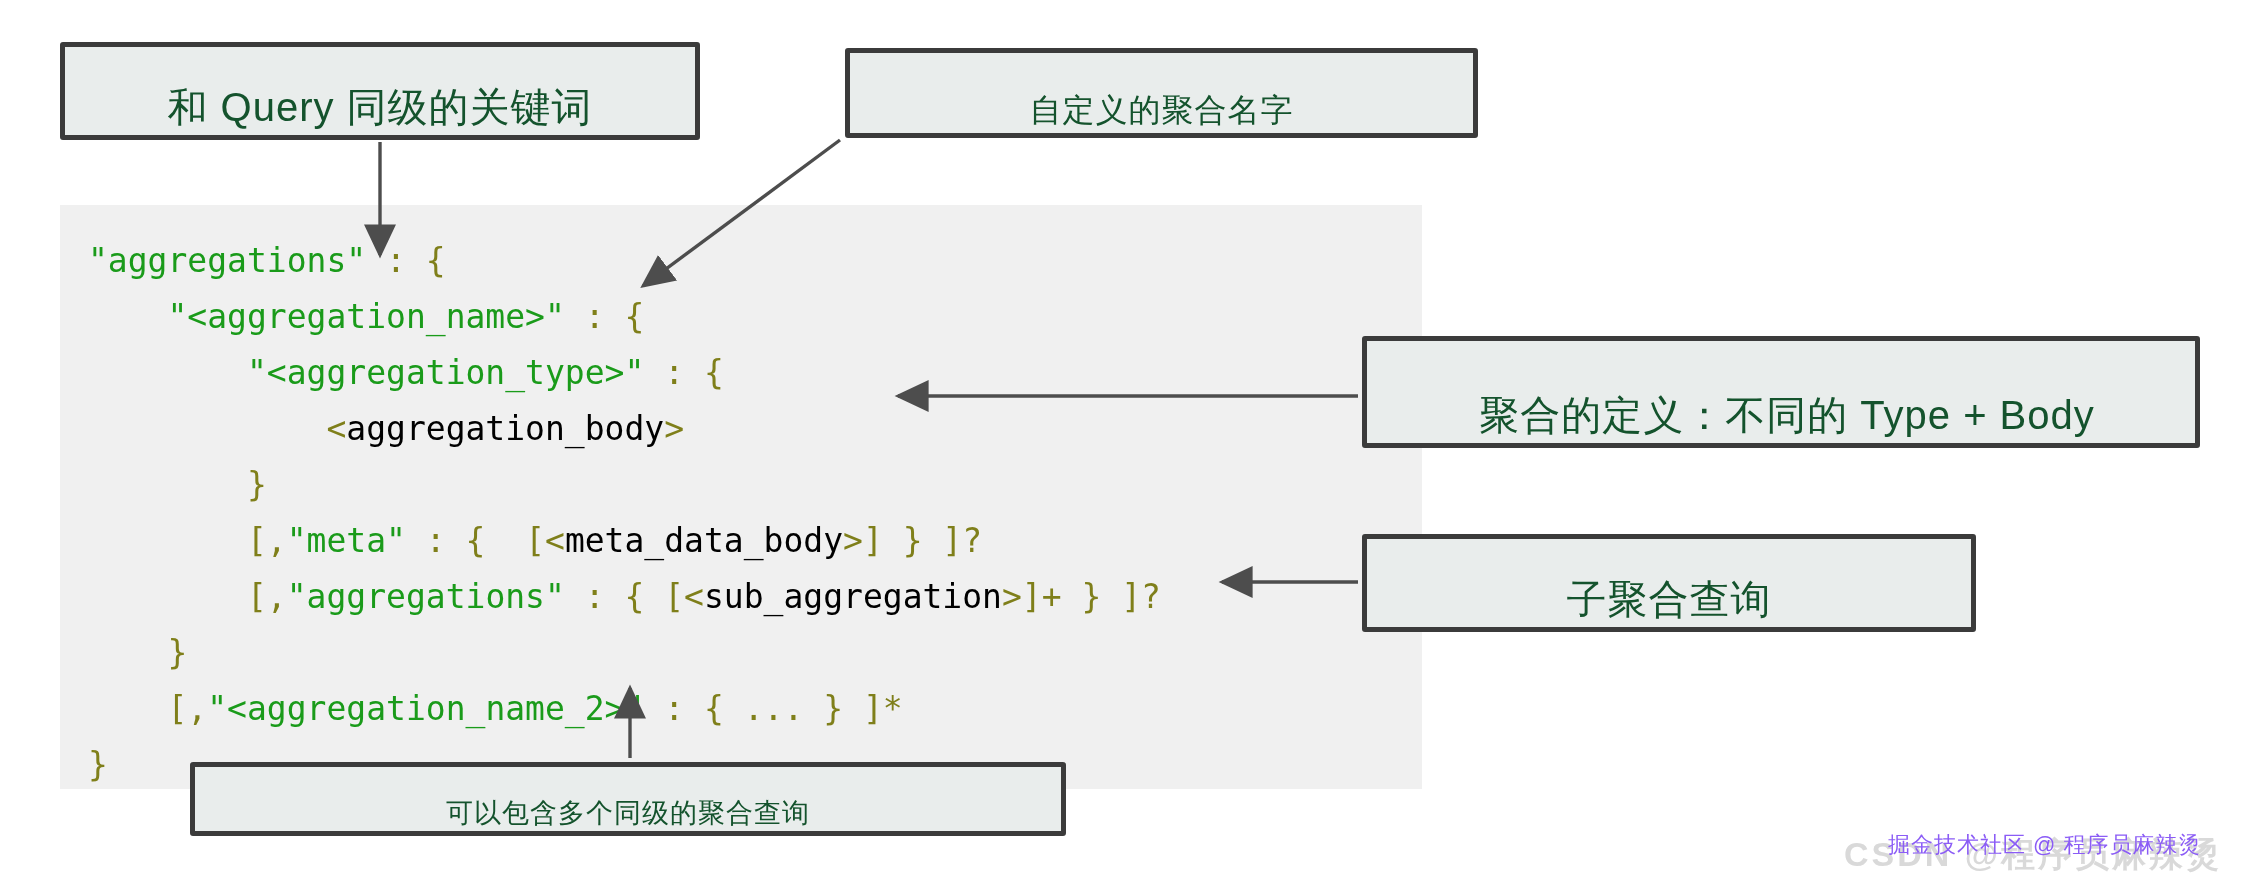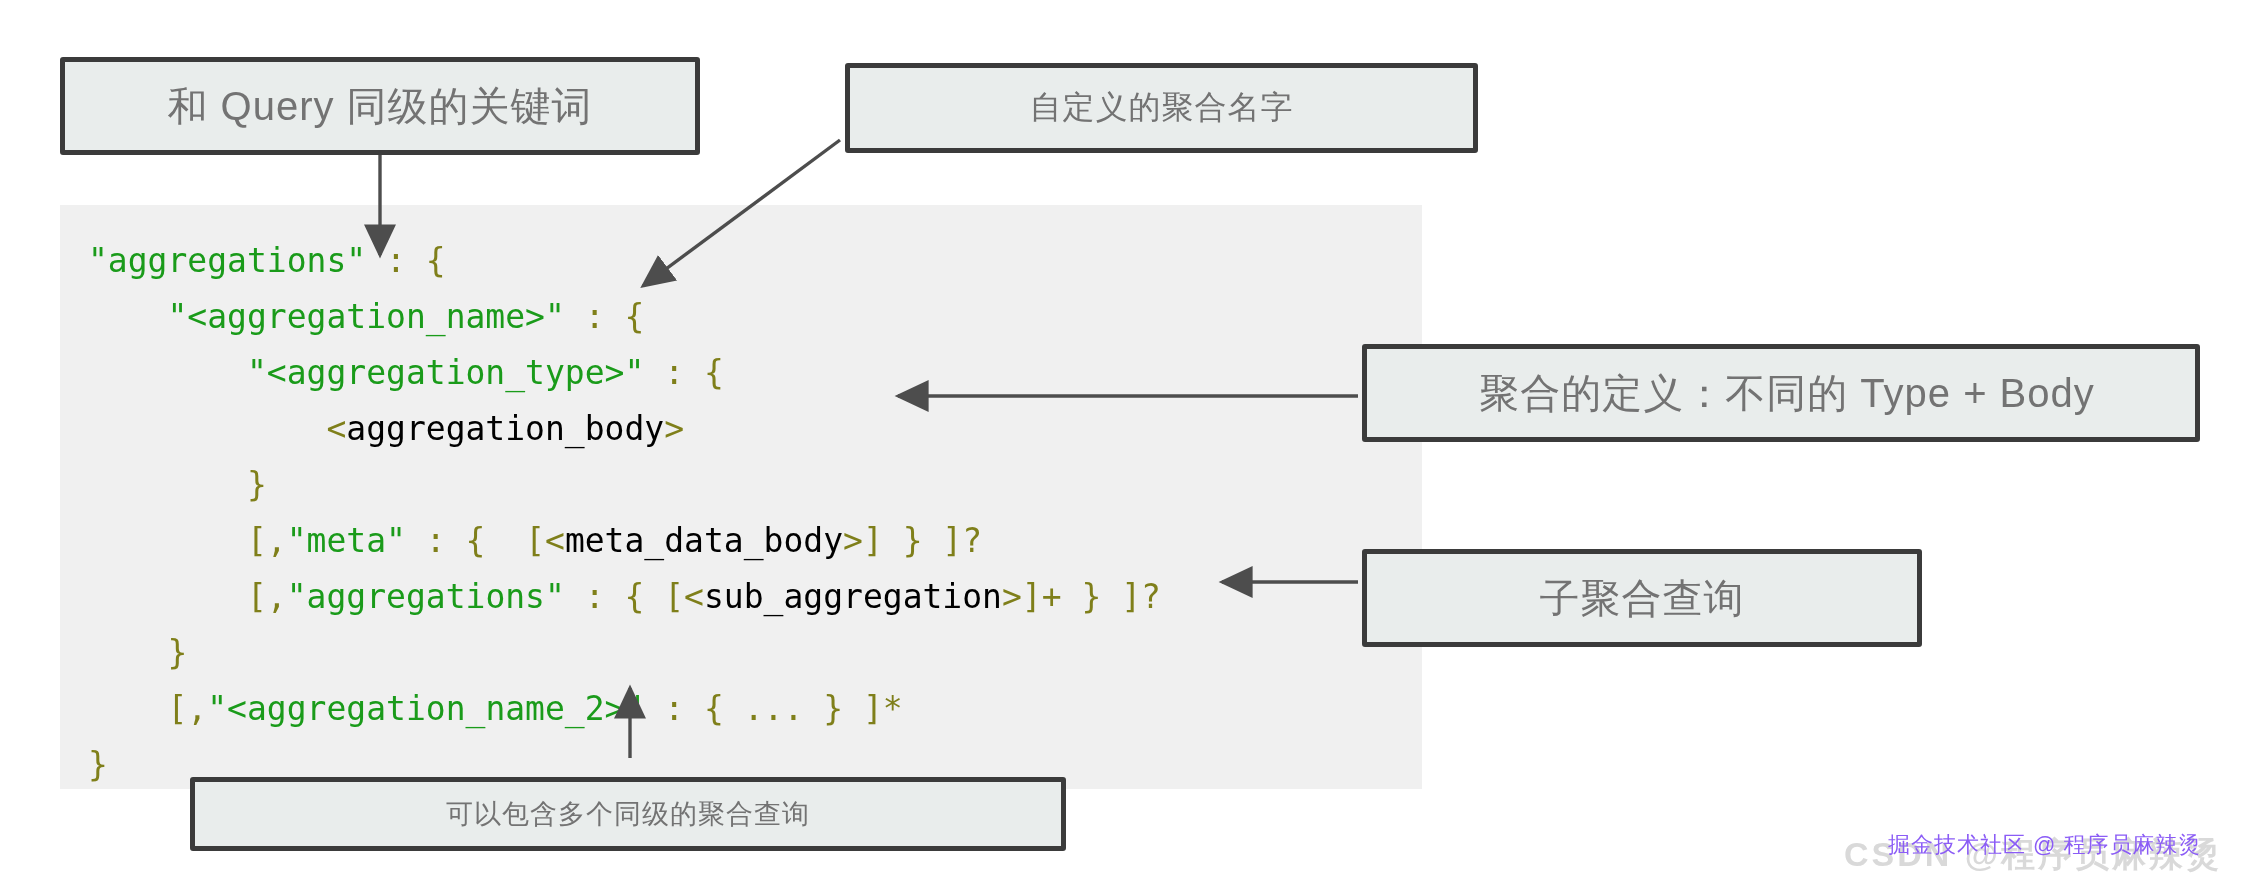--- a/index.html
+++ b/index.html
@@ -17,35 +17,34 @@
   }
 
   
   .callout {
     position: absolute;
     box-sizing: border-box;
     background: #e9edec;
     border: 5px solid #3b3b3b;
     border-radius: 3px;
     display: flex;
-    align-items: center;
+    align-items: flex-end;
     justify-content: center;
-    color: #737373;
+    color: #14532d;
     font-family: "Liberation Sans", sans-serif;
     font-weight: 400;
     letter-spacing: 1px;
     white-space: nowrap;
     z-index: 6;
-    margin-top: 15px;
   }
 
   #callout-keyword   { left: 60px;  top: 42px;  width: 640px; height: 98px;  font-size: 40px; }
   #callout-aggname   { left: 845px; top: 48px;  width: 633px; height: 90px;  font-size: 32px; }
-  #callout-define    { left: 1362px;top: 329px; width: 838px; height: 98px;  font-size: 40px; padding-left: 12px; }
-  #callout-subagg    { left: 1362px;top: 534px; width: 560px; height: 98px;  font-size: 40px; }
+  #callout-define    { left: 1362px;top: 336px; width: 838px; height: 112px;  font-size: 40px; padding-left: 12px; }
+  #callout-subagg    { left: 1362px;top: 534px; width: 614px; height: 98px;  font-size: 40px; }
   #callout-multi     { left: 190px; top: 762px; width: 876px; height: 74px;  font-size: 27px; }
 
   
   #code-panel {
     position: absolute;
     left: 60px;
     top: 205px;
     width: 1362px;
     height: 584px;
     background: #f0f0f0;

